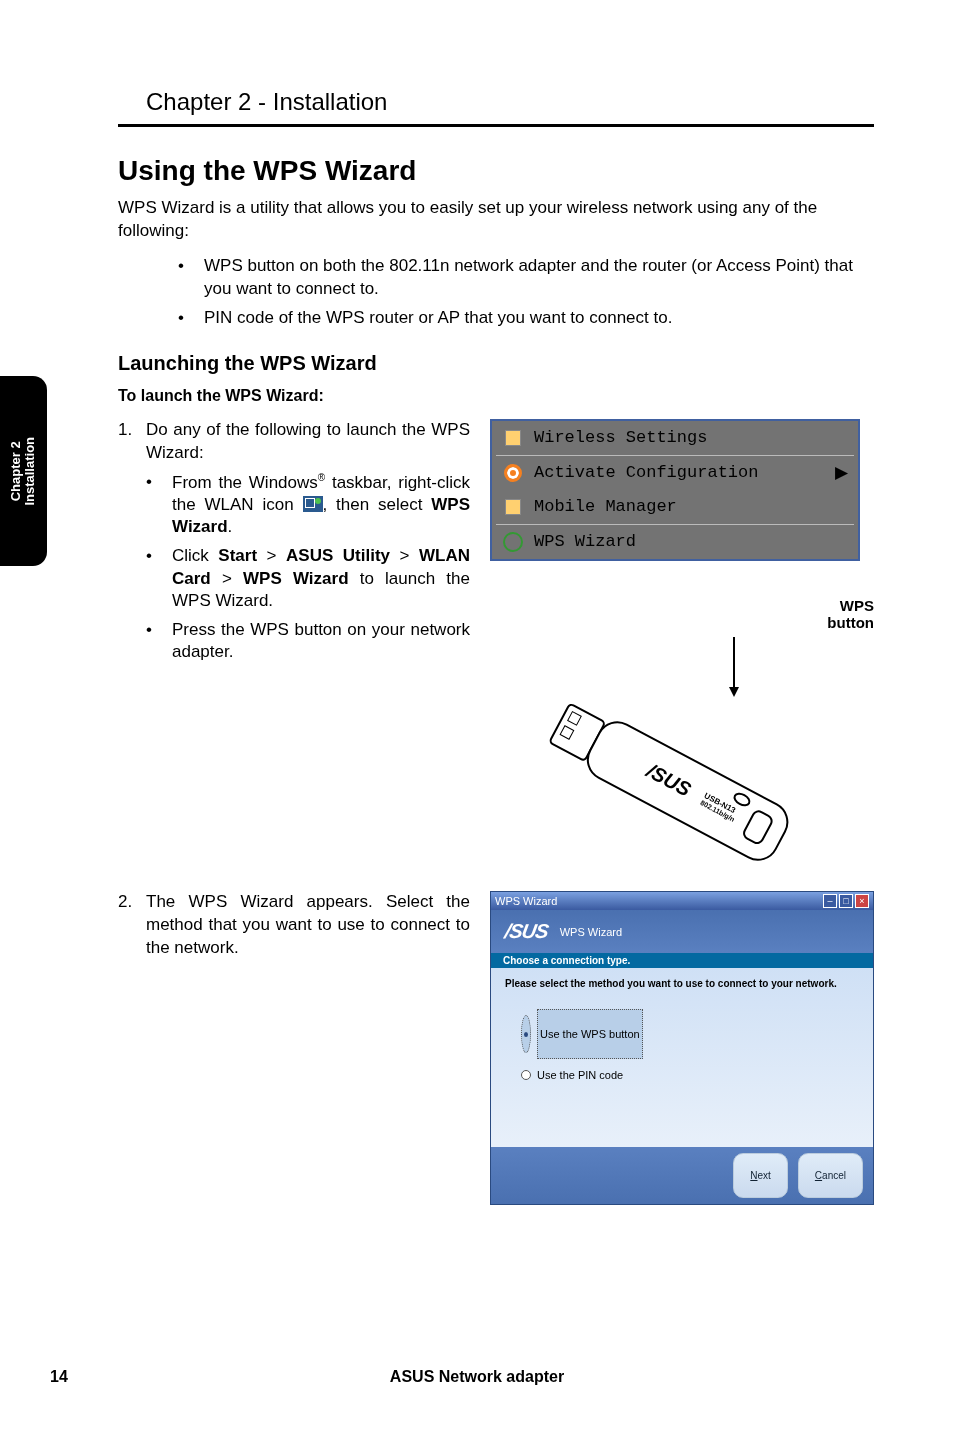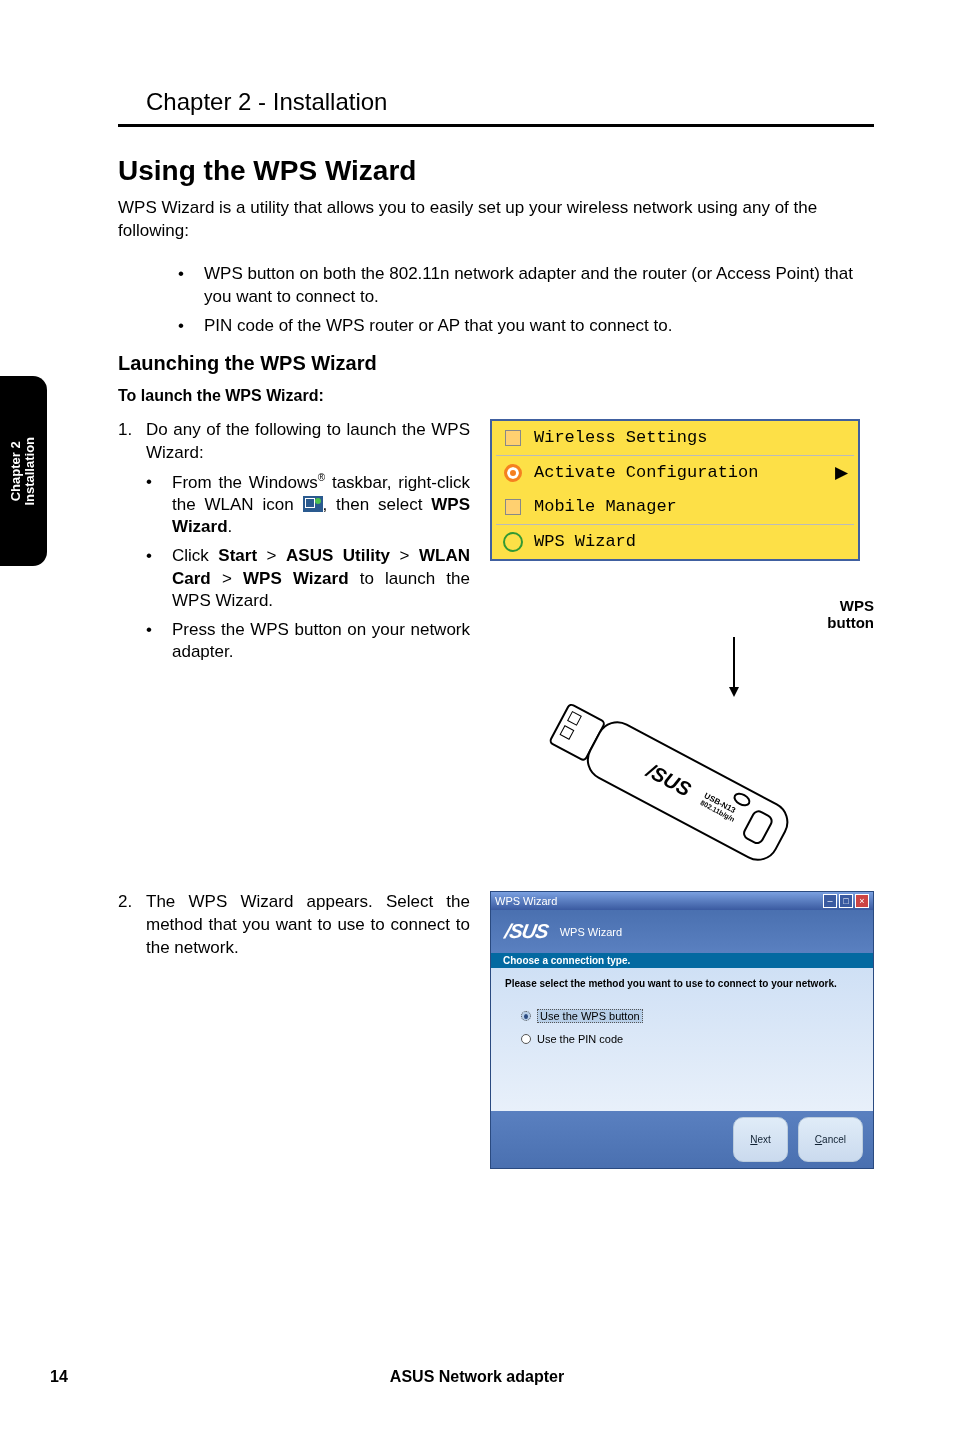--- a/index.html
+++ b/index.html
@@ -26,25 +26,25 @@
     margin-bottom: 28px;
   }
   .h2 {
     font-size: 28px;
     font-weight: bold;
     margin-bottom: 10px;
   }
   .intro {
     font-size: 17px;
     line-height: 1.35;
-    margin-bottom: 20px;
+    margin-bottom: 12px;
   }
   .bullets-top {
     margin-left: 60px;
-    margin-bottom: 14px;
+    margin-bottom: 22px;
   }
   .bullets-top li {
     list-style: none;
     position: relative;
     font-size: 17px;
     line-height: 1.35;
     margin-bottom: 6px;
     padding-left: 26px;
   }
   .bullets-top li::before {
@@ -122,21 +122,21 @@
     content: "";
     position: absolute;
     right: 2px; top: 2px;
     width: 6px; height: 6px;
     border-radius: 50%;
     background: #4fc34f;
   }
   
   .ctx-menu {
     border: 2px solid #4060a0;
-    background: #fde047;
+    background: #737373;
     font-family: "Courier New", monospace;
     font-size: 17px;
     width: 370px;
   }
   .ctx-row {
     display: flex;
     align-items: center;
     padding: 6px 10px;
     gap: 10px;
   }
@@ -227,21 +227,21 @@
   .wiz-body .prompt { font-size:10px; font-weight:bold; margin-bottom:20px;}
   .wiz-opt {
     display:flex; align-items:center; gap:6px;
     font-size:11px; margin-left:16px; margin-bottom:10px;
   }
   .wiz-opt .radio {
     width:10px;height:10px;border-radius:50%;border:1px solid #555;background:#fff;
     display:flex;align-items:center;justify-content:center;
   }
   .wiz-opt .radio.on::after{content:"";width:5px;height:5px;border-radius:50%;background:#2a4a80;}
-  .wiz-opt.selected span { background:#b8cfe8; border:1px dotted #555; padding:0 2px;}
+  .wiz-opt.selected span { background:#b8cfe8; border:1px dotted #555; padding:18px 2px;}
   .wiz-footer {
     background: linear-gradient(#5a80c0,#4a70b0);
     padding:6px 10px;
     display:flex;
     justify-content:flex-end;
     gap:10px;
   }
   .wiz-btn {
     border:1px solid #bcd;
     border-radius:10px;

